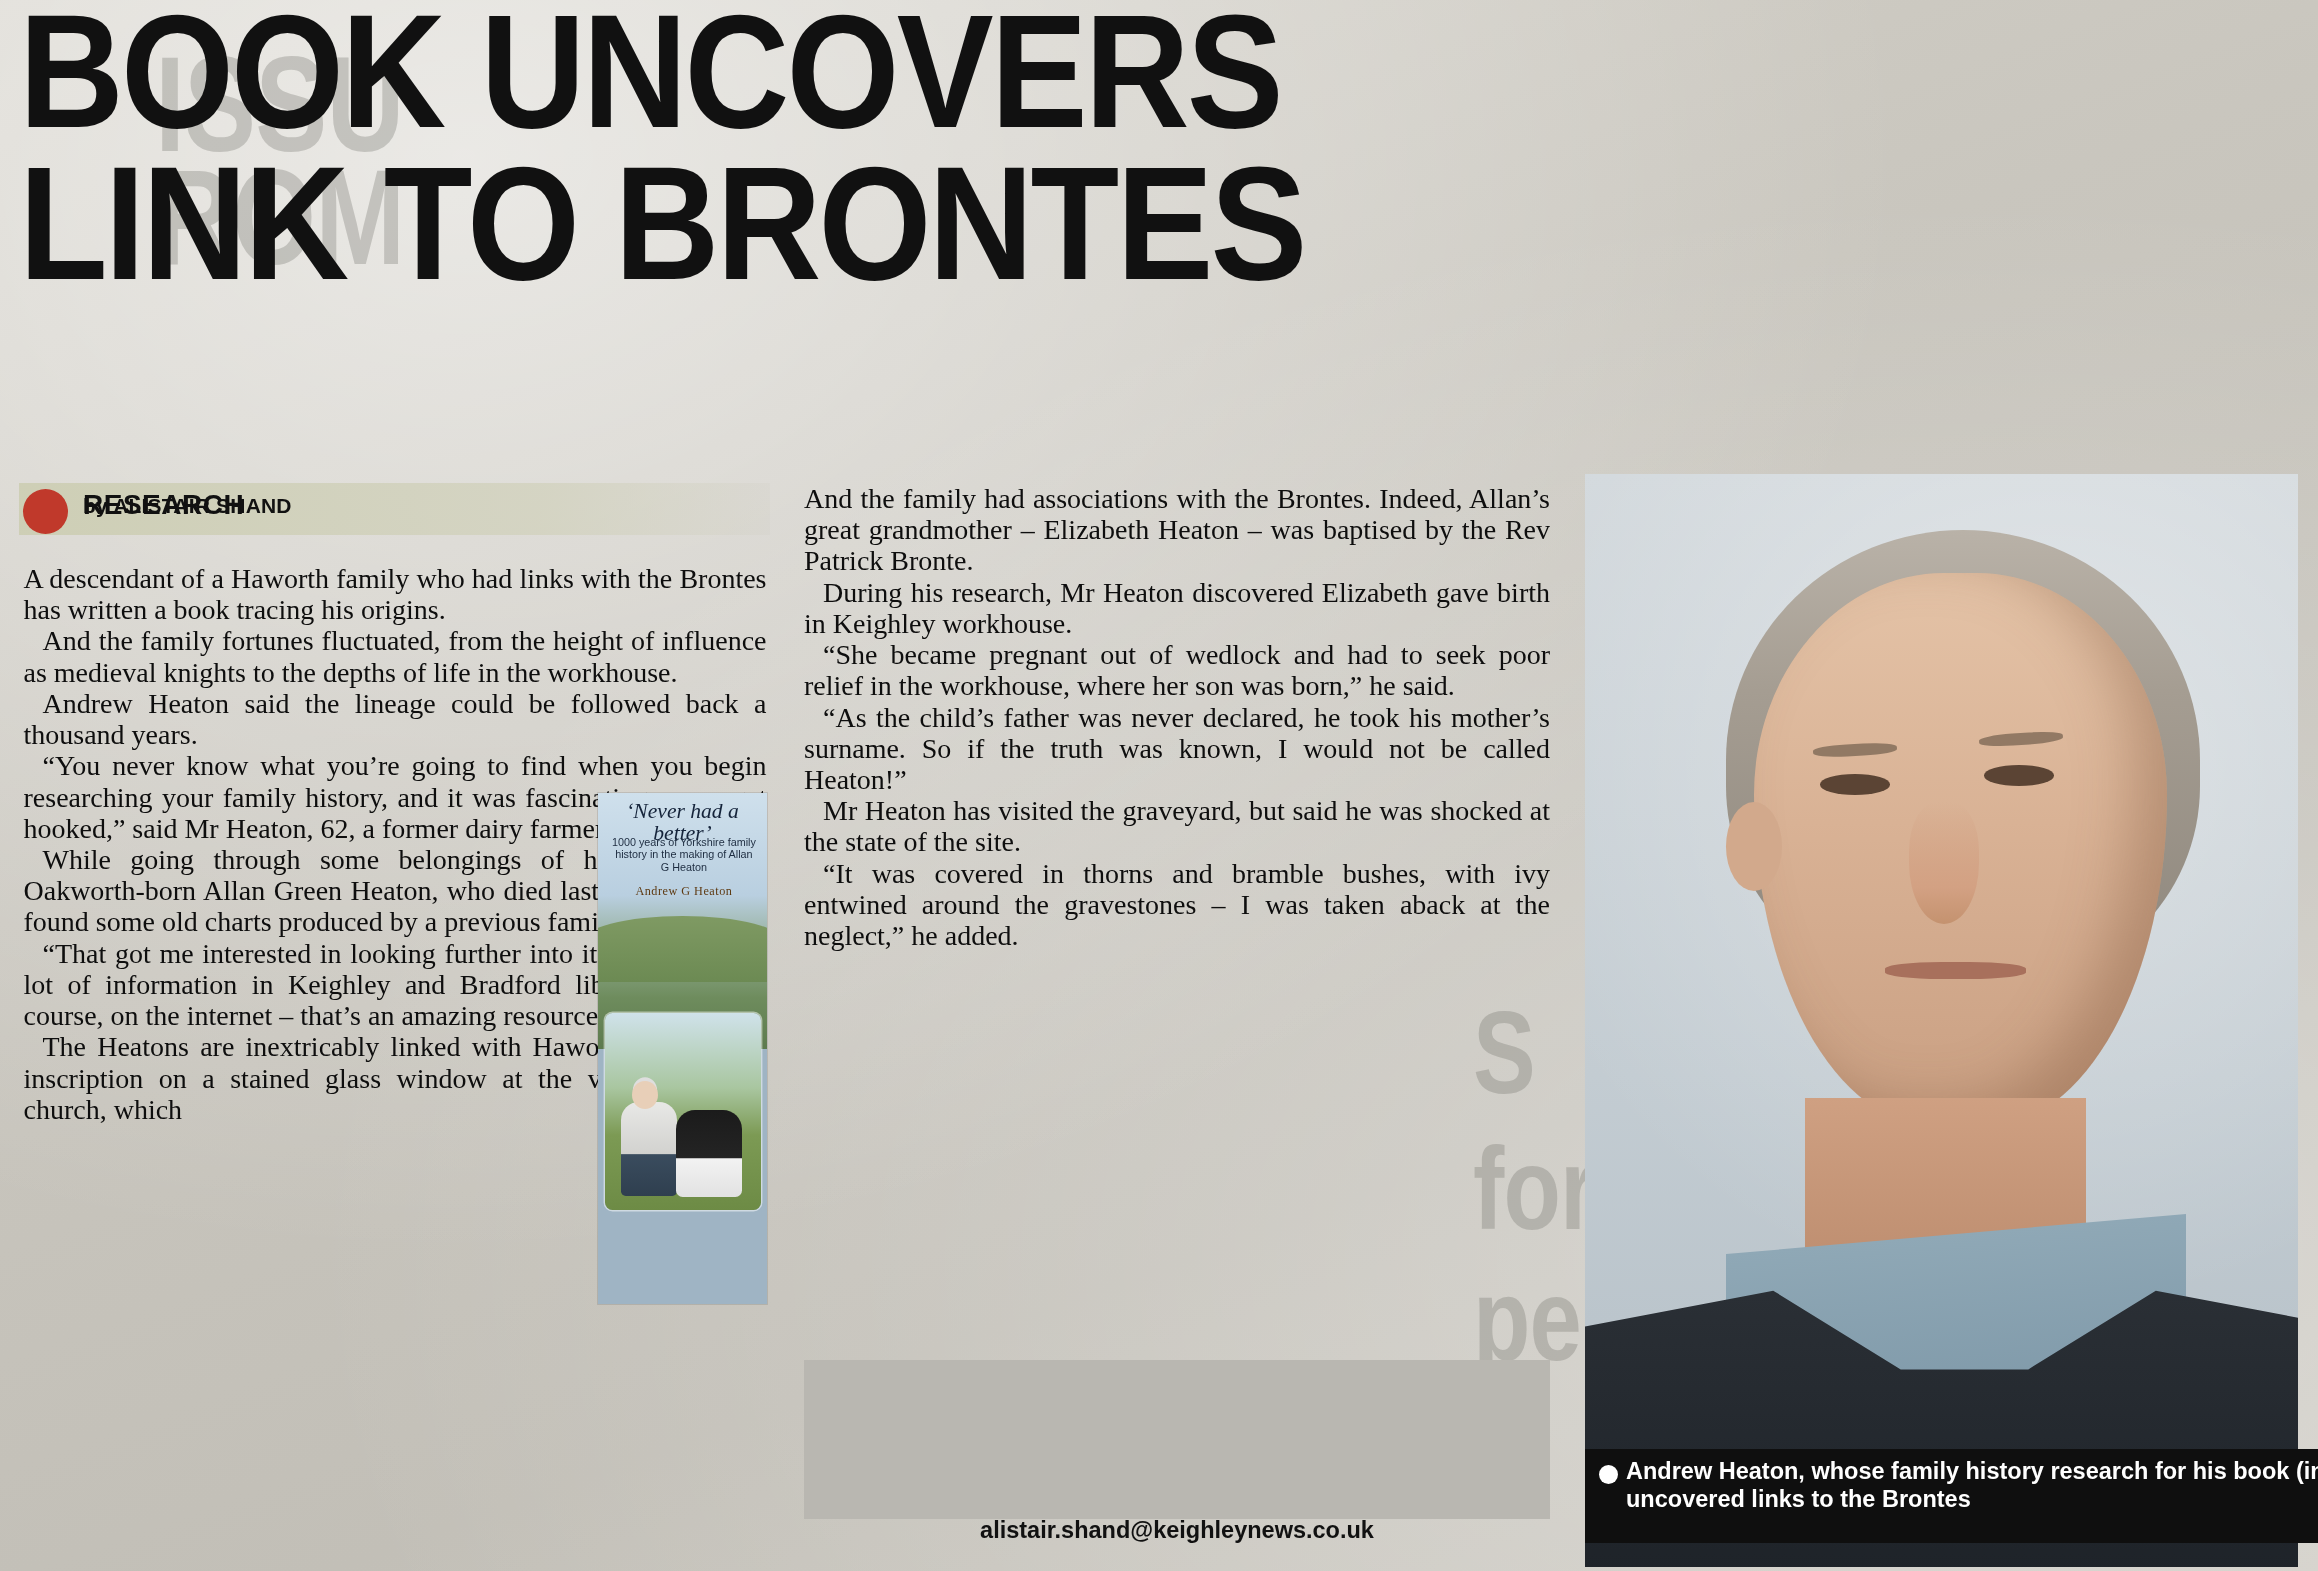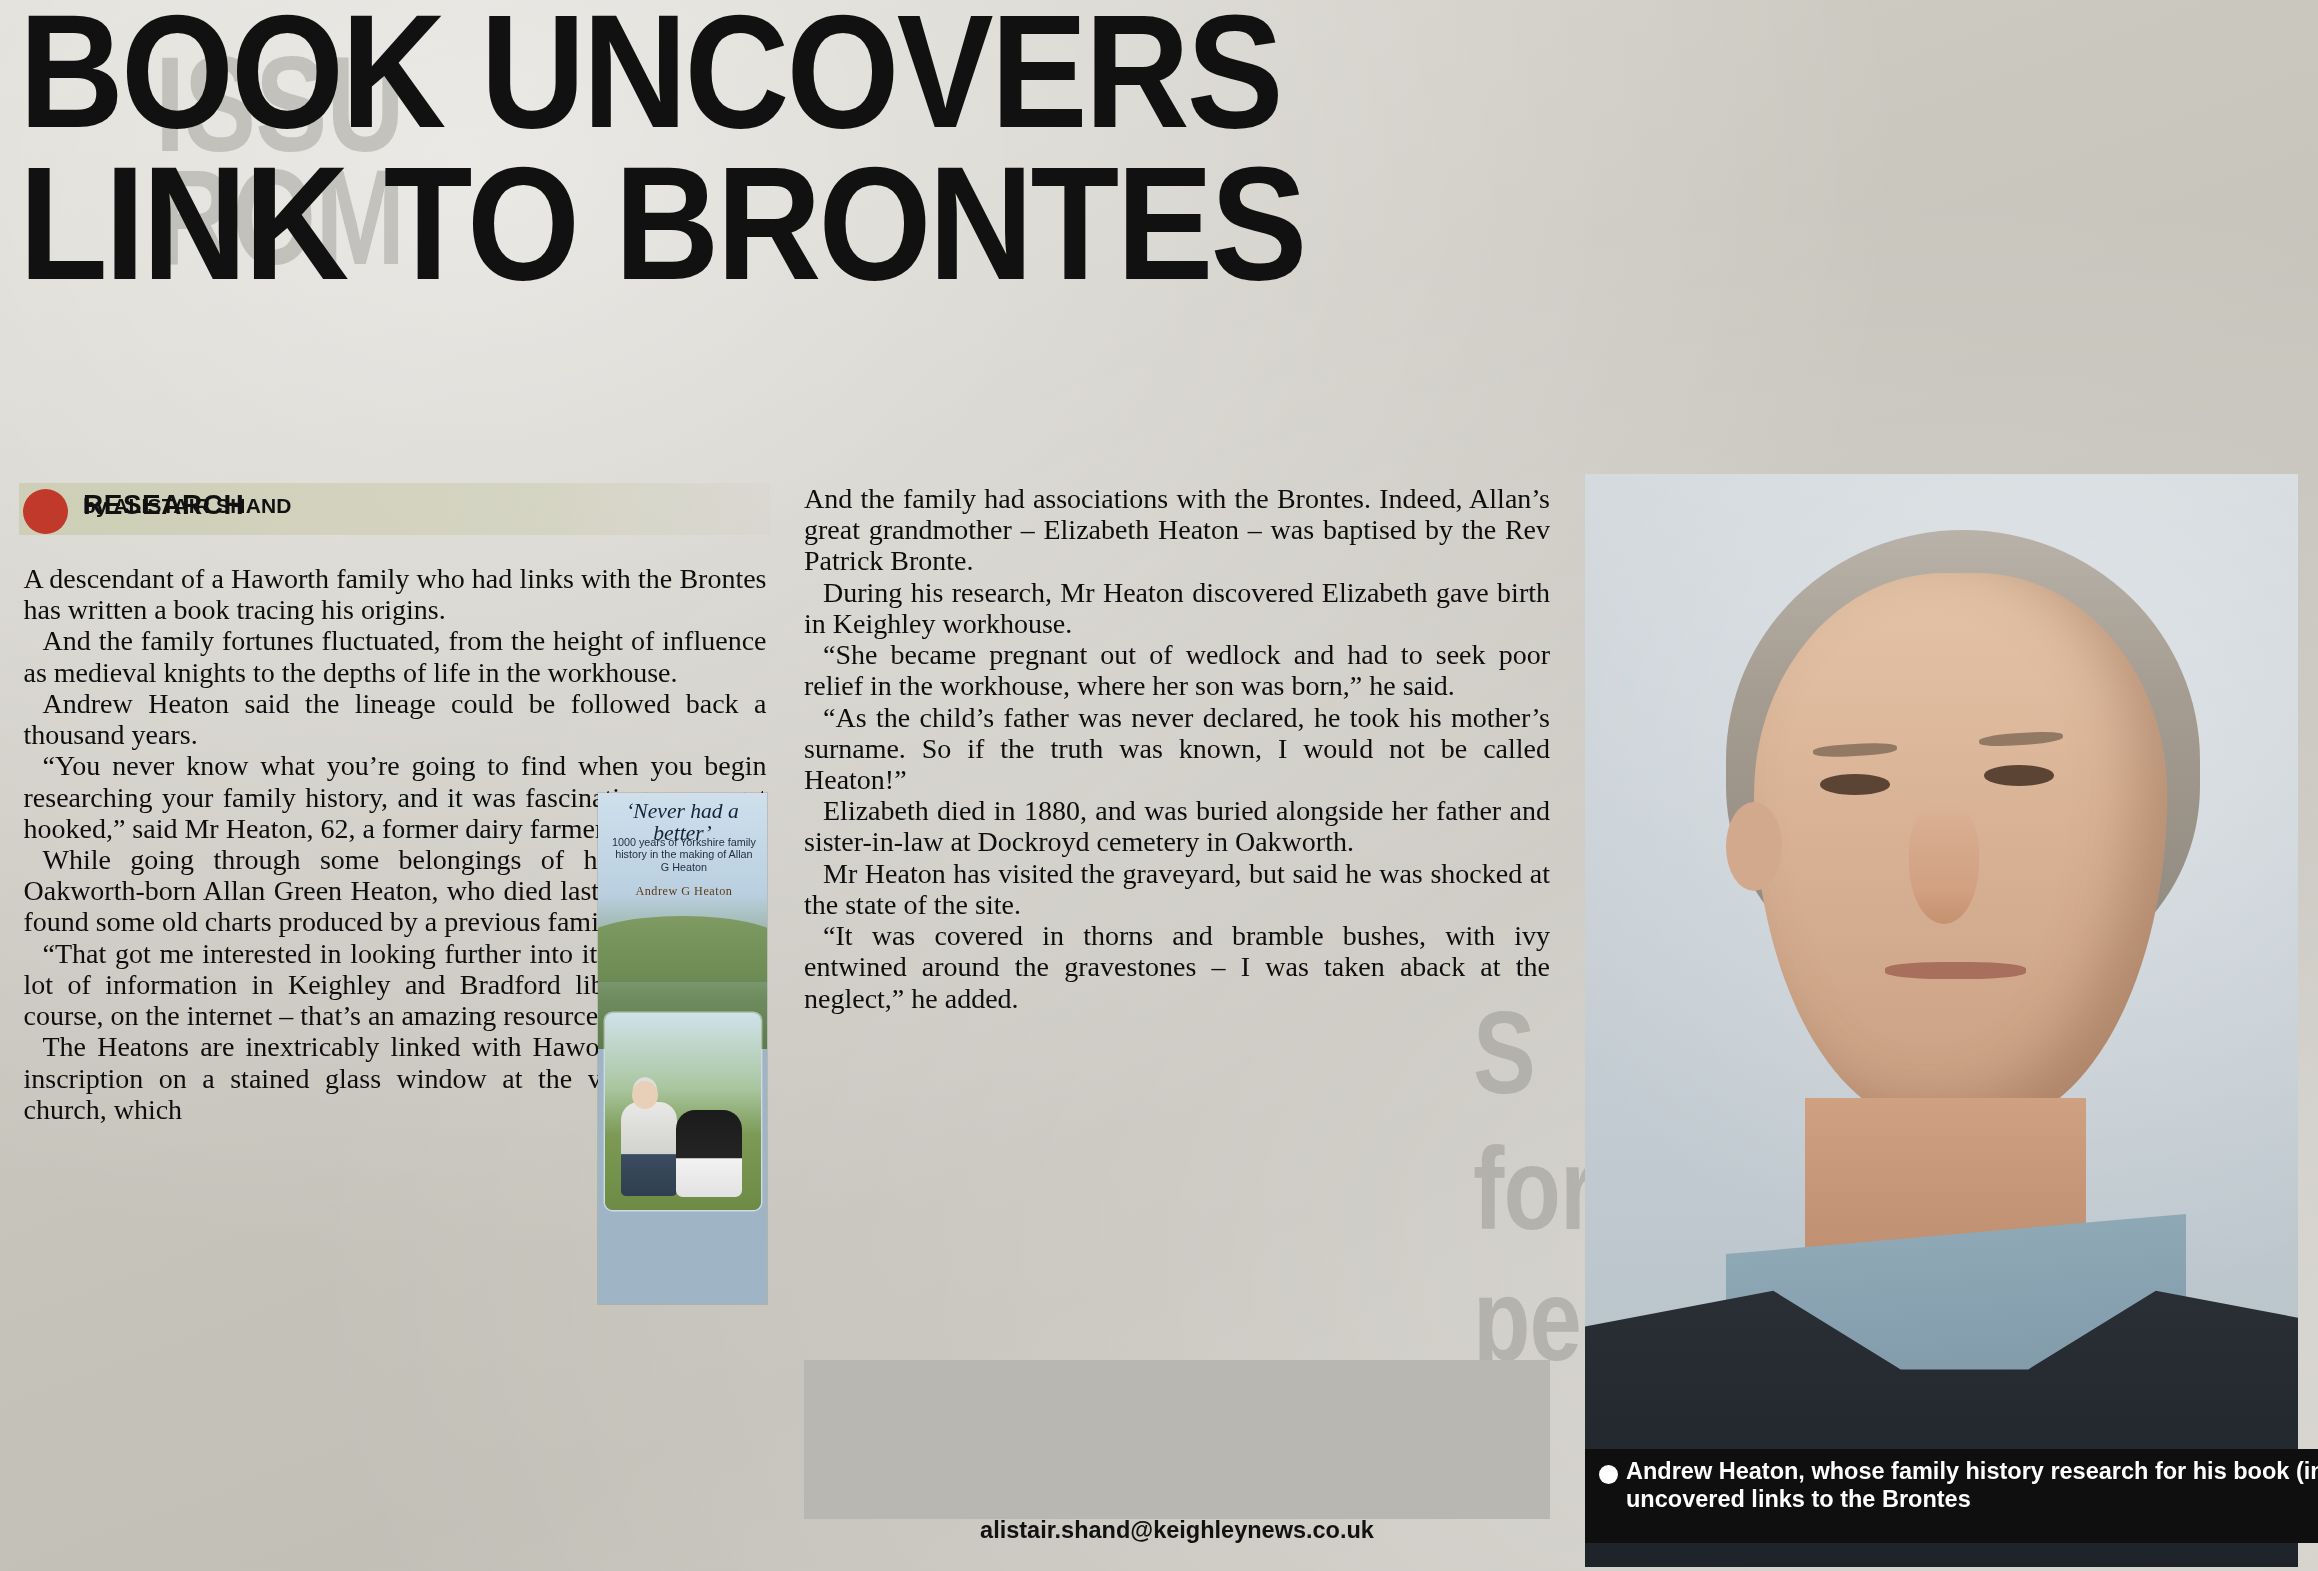--- a/index.html
+++ b/index.html
@@ -404,21 +404,20 @@
     <p>While going through some belongings of his late father, Oakworth-born Allan Green Heaton, who died last November, he found some old charts produced by a previous family researcher.</p>
     <p>“That got me interested in looking further into it, and I found a lot of information in Keighley and Bradford libraries and, of course, on the internet – that’s an amazing resource,” he added.</p>
     <p>The Heatons are inextricably linked with Haworth through an inscription on a stained glass window at the village’s parish church, which</p>
   </div>
 
   <div class="col" id="col2">
     <p>And the family had associations with the Brontes. Indeed, Allan’s great grandmother – Elizabeth Heaton – was baptised by the Rev Patrick Bronte.</p>
     <p>During his research, Mr Heaton discovered Elizabeth gave birth in Keighley workhouse.</p>
     <p>“She became pregnant out of wedlock and had to seek poor relief in the workhouse, where her son was born,” he said.</p>
     <p>“As the child’s father was never declared, he took his mother’s surname. So if the truth was known, I would not be called Heaton!”</p>
-    <p>Elizabeth died in 1880, and was buried alongside her father and sister-in-law at Dockroyd cemetery in Oakworth.</p>
     <p>Mr Heaton has visited the graveyard, but said he was shocked at the state of the site.</p>
     <p>“It was covered in thorns and bramble bushes, with ivy entwined around the gravestones – I was taken aback at the neglect,” he added.</p>
   </div>
 
   <div class="book-inset">
     <div class="book-top">
       <div class="book-hill"></div>
     </div>
     <div class="book-title">‘Never had a better’</div>
     <div class="book-sub">1000 years of Yorkshire family history in the making of Allan G Heaton</div>

